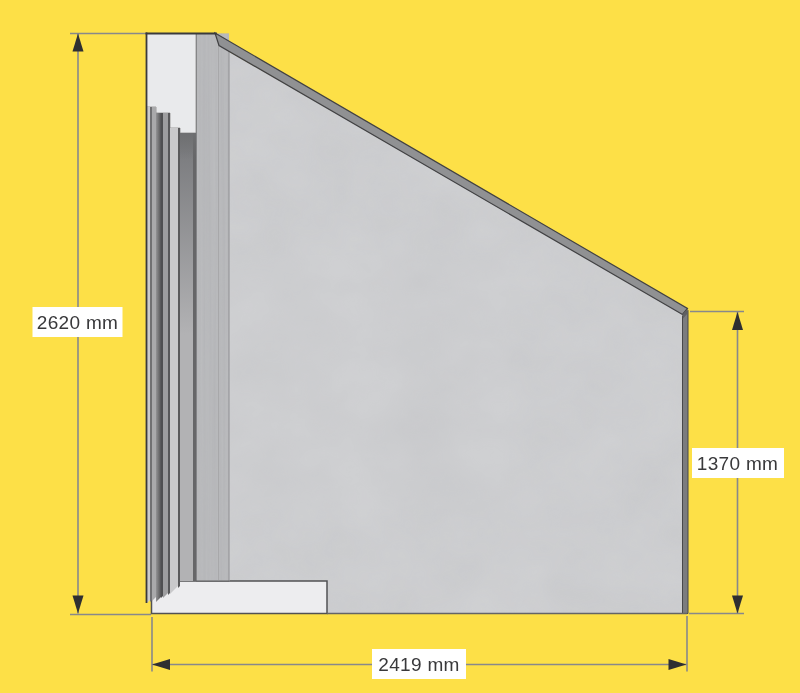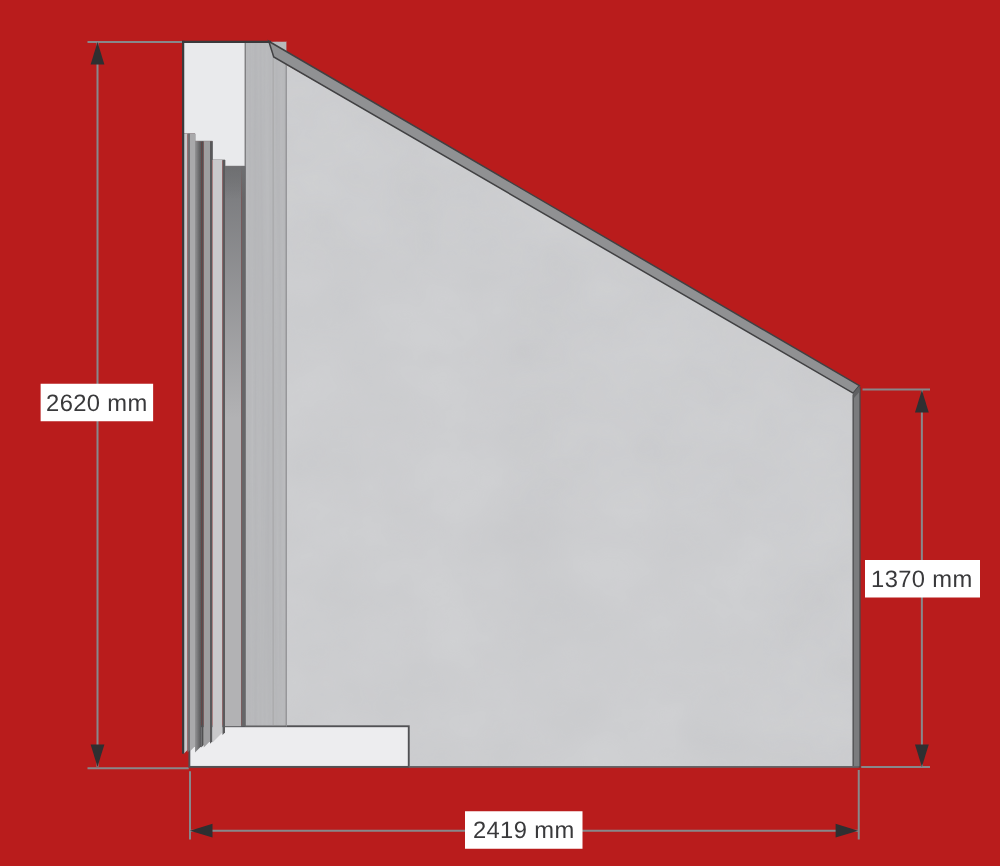--- a/index.html
+++ b/index.html
@@ -1,16 +1,16 @@
 <!DOCTYPE html>
 <html><head>
 <meta charset="utf-8">
 <style>
   html,body{margin:0;padding:0;background:#ffffff;}
-  .stage{position:relative;width:800px;height:693px;background:#b91c1c;overflow:hidden;
+  .stage{position:relative;width:800px;height:693px;background:#fde047;overflow:hidden;
          font-family:"Liberation Sans",sans-serif;}
   svg{display:block;}
   .dim{stroke:#88888b;stroke-width:1.6;fill:none;}
   .arrow{fill:#2f2f31;stroke:none;}
   .halo{fill:#ffffff;stroke:none;}
   .dimtext{font-family:"Liberation Sans",sans-serif;font-size:19px;fill:#39393b;letter-spacing:.3px;}
   .ol-dark{stroke:#3a3a3c;stroke-width:1.8;fill:none;stroke-linecap:square;}
   .ol-mid{stroke:#646467;stroke-width:1.5;fill:none;}
   .edgeband{stroke:#414143;stroke-width:1.2;}
   .rimband{stroke:#48484a;stroke-width:1;}

